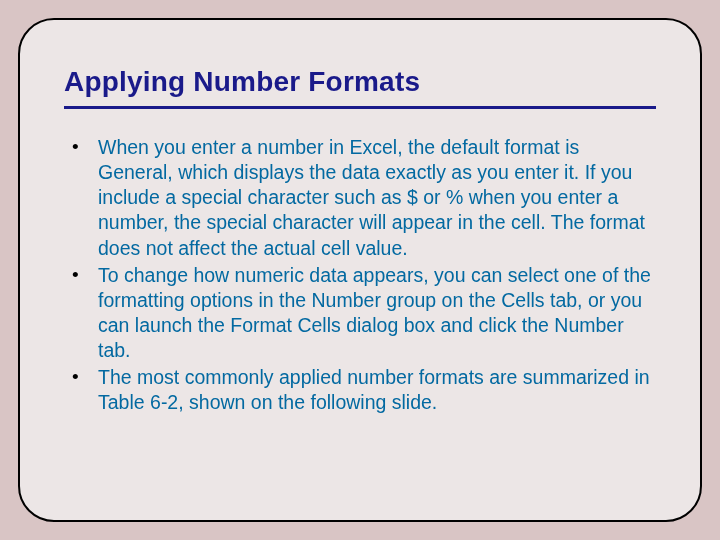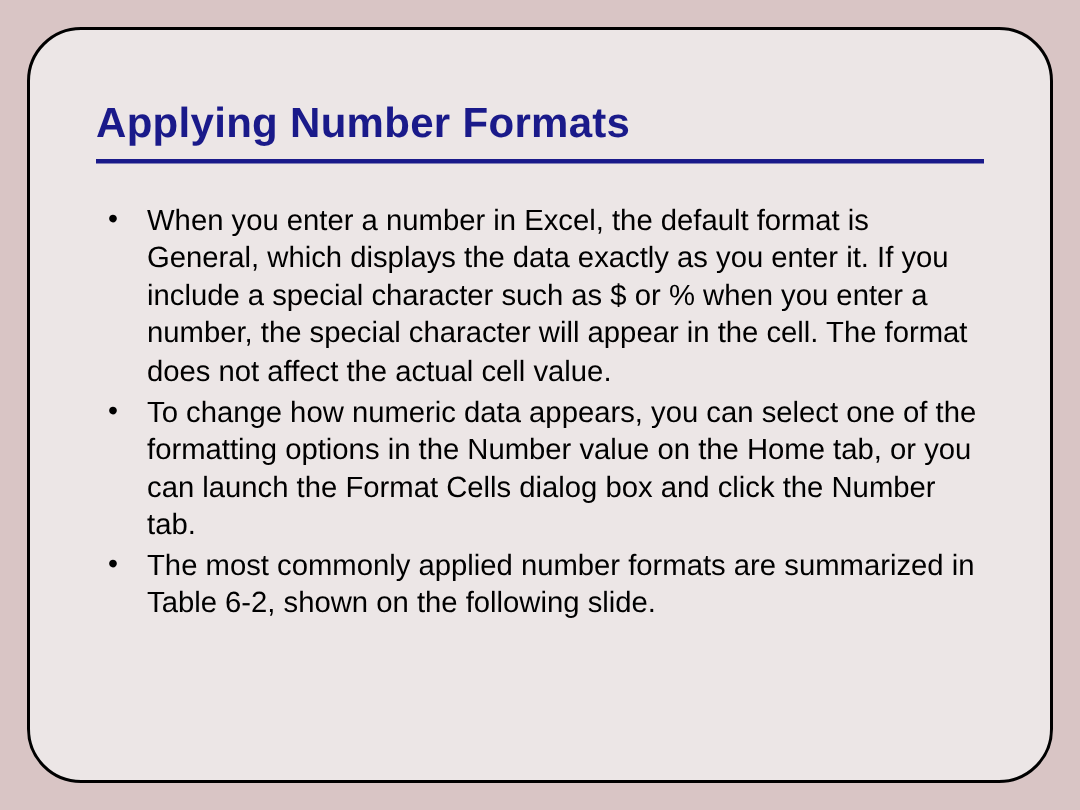--- a/index.html
+++ b/index.html
@@ -31,35 +31,35 @@
   }
   ul.bullets {
     list-style: none;
     padding-left: 0;
   }
   ul.bullets li {
     position: relative;
     padding-left: 34px;
     font-size: 19.5px;
     line-height: 1.29;
-    color: #000000;
+    color: #0369a1;
     margin-bottom: 2px;
   }
   ul.bullets li::before {
     content: "•";
     position: absolute;
     left: 8px;
     top: 0;
     font-size: 19px;
     color: #000;
   }
 </style>
 </head>
 <body>
 
 <div class="card">
   <div class="title">Applying Number Formats</div>
   <ul class="bullets">
     <li>When you enter a number in Excel, the default format is General, which displays the data exactly as you enter it. If you include a special character such as $ or % when you enter a number, the special character will appear in the cell. The format does not affect the actual cell value.</li>
-    <li>To change how numeric data appears, you can select one of the formatting options in the Number value on the Home tab, or you can launch the Format Cells dialog box and click the Number tab.</li>
+    <li>To change how numeric data appears, you can select one of the formatting options in the Number group on the Cells tab, or you can launch the Format Cells dialog box and click the Number tab.</li>
     <li>The most commonly applied number formats are summarized in Table 6-2, shown on the following slide.</li>
   </ul>
 </div>
 
 </body></html>

